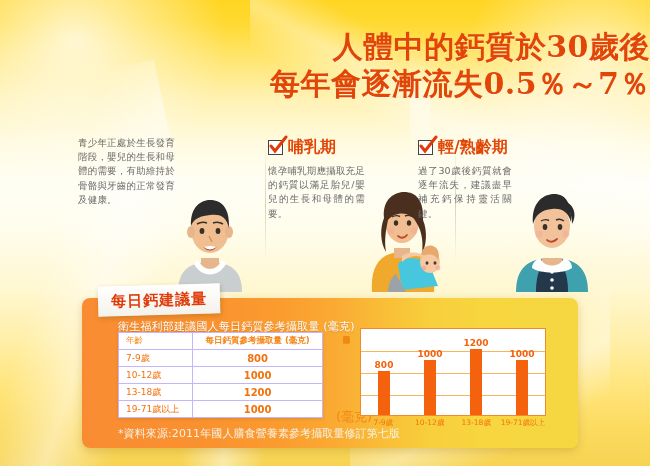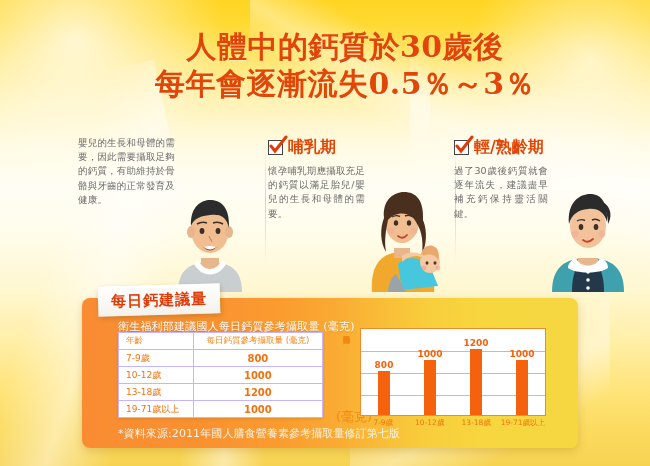--- a/index.html
+++ b/index.html
@@ -33,38 +33,38 @@
   .ray5 { left:250px; top:-30px; width:180px; height:200px;
     background:linear-gradient(30deg, rgba(255,255,255,0) 40%, rgba(255,255,255,.7) 55%, rgba(255,255,255,0) 70%); }
   .glow-tl { position:absolute; left:-90px; top:-110px; width:330px; height:300px;
     background:radial-gradient(ellipse at 50% 50%, rgba(255,255,255,.75), rgba(255,255,255,0) 65%); }
   .glow-tr { position:absolute; right:-70px; top:-60px; width:260px; height:240px;
     background:radial-gradient(ellipse at 50% 50%, rgba(255,255,255,.6), rgba(255,255,255,0) 68%); }
 
   
   .title {
     position:absolute; left:0; top:28px; width:650px;
-    text-align:center; z-index:6;padding-left:40px;
+    text-align:right; z-index:6;padding-left:40px;
   }
   .title-line {
     font-family:"DejaVu Serif", "Liberation Serif", serif;
     font-weight:bold;
     font-size:30px;
     line-height:37px;
     color:#E24607;
     letter-spacing:.5px;
     text-shadow:0 1px 0 rgba(255,255,255,.5);
   }
 
   
   .cols { position:absolute; left:0; top:136px; width:650px; height:152px; z-index:6; }
   .col { position:absolute; top:0; width:180px; height:150px; }
   .col-1 { left:78px; }
   .col-2 { left:253px;margin-left:15px; }
-  .col-3 { left:454px; }
+  .col-3 { left:418px; }
   .col-1::before, .col-2::before {
     content:""; position:absolute; right:-8px; top:8px; width:1px; height:118px;
     background:linear-gradient(to bottom, rgba(200,180,120,0), rgba(175,155,105,.45), rgba(200,180,120,0));
   }
   .head { display:flex; align-items:center; gap:5px; margin-bottom:6px; height:22px; }
   .chk {
     width:15px; height:15px; border:1.6px solid #444; background:#fff;
     position:relative; flex:none;
   }
   .chk svg { position:absolute; left:-2px; top:-6px; }
@@ -117,21 +117,21 @@
     border-collapse:collapse; background:#fff;
     box-shadow:0 1px 3px rgba(140,90,10,.22);
   }
   table.calc td {
     border:1px solid #c4b5fd;
     height:17px; padding:0 7px;
     font-size:9px; color:#F2720E; white-space:nowrap;
   }
   table.calc tr.hdr td { color:#F5871B; font-size:8.5px; }
   table.calc td.val { text-align:center; font-weight:bold; font-size:10px; color:#F2720E; }
-  table.calc tr.hdr td.val { font-weight:normal; }
+  table.calc tr.hdr td.val { font-weight:bold; }
   .note {
     position:absolute; left:118px; top:426px; z-index:7;
     font-size:11px; color:#F6F2E4; letter-spacing:.1px;
   }
 
   
   .chart-wrap { position:absolute; left:340px; top:328px; width:225px; height:104px; z-index:7; }
   .y-title {
     position:absolute; left:0px; top:2px; width:11px; height:78px;
     font-size:7.5px; color:#F08A14; line-height:9px;
@@ -165,27 +165,27 @@
   <div class="glow-tl"></div>
   <div class="glow-tr"></div>
   <div class="ray ray1"></div>
   <div class="ray ray2"></div>
   <div class="ray ray3"></div>
   <div class="ray ray4"></div>
   <div class="ray ray5"></div>
 
   <div class="title">
     <div class="title-line">人體中的鈣質於30歲後</div>
-    <div class="title-line">每年會逐漸流失0.5％～3％</div>
+    <div class="title-line">每年會逐漸流失0.5％～7％</div>
   </div>
 
   <div class="cols">
 
     <div class="col col-1">
-      <div class="body-text">嬰兒的生長和母體的需要，因此需要攝取足夠的鈣質，有助維持於骨骼與牙齒的正常發育及健康。</div>
+      <div class="body-text">青少年正處於生長發育階段，嬰兒的生長和母體的需要，有助維持於骨骼與牙齒的正常發育及健康。</div>
       <div class="figure">
         <svg viewBox="0 0 84 104" width="84" height="104">
           <path d="M10 104 C10 82 22 74 42 74 C62 74 74 82 74 104 Z" fill="#C9CFD1"></path>
           <path d="M33 70 h18 v12 h-18 z" fill="#E8B68C"></path>
           <path d="M30 72 C36 84 48 84 54 72 L58 76 C50 90 34 90 26 76 Z" fill="#FFFFFF"></path>
           <ellipse cx="42" cy="42" rx="19" ry="23" fill="#F0BE91"></ellipse>
           <ellipse cx="23" cy="44" rx="4" ry="6" fill="#E8B68C"></ellipse>
           <ellipse cx="61" cy="44" rx="4" ry="6" fill="#E8B68C"></ellipse>
           <path d="M23 38 C22 18 34 12 42 12 C52 12 62 18 61 40 C58 28 52 26 42 27 C33 28 26 30 23 38 Z" fill="#2C2C2C"></path>
           <ellipse cx="34" cy="43" rx="2.4" ry="3" fill="#3A3028"></ellipse>

